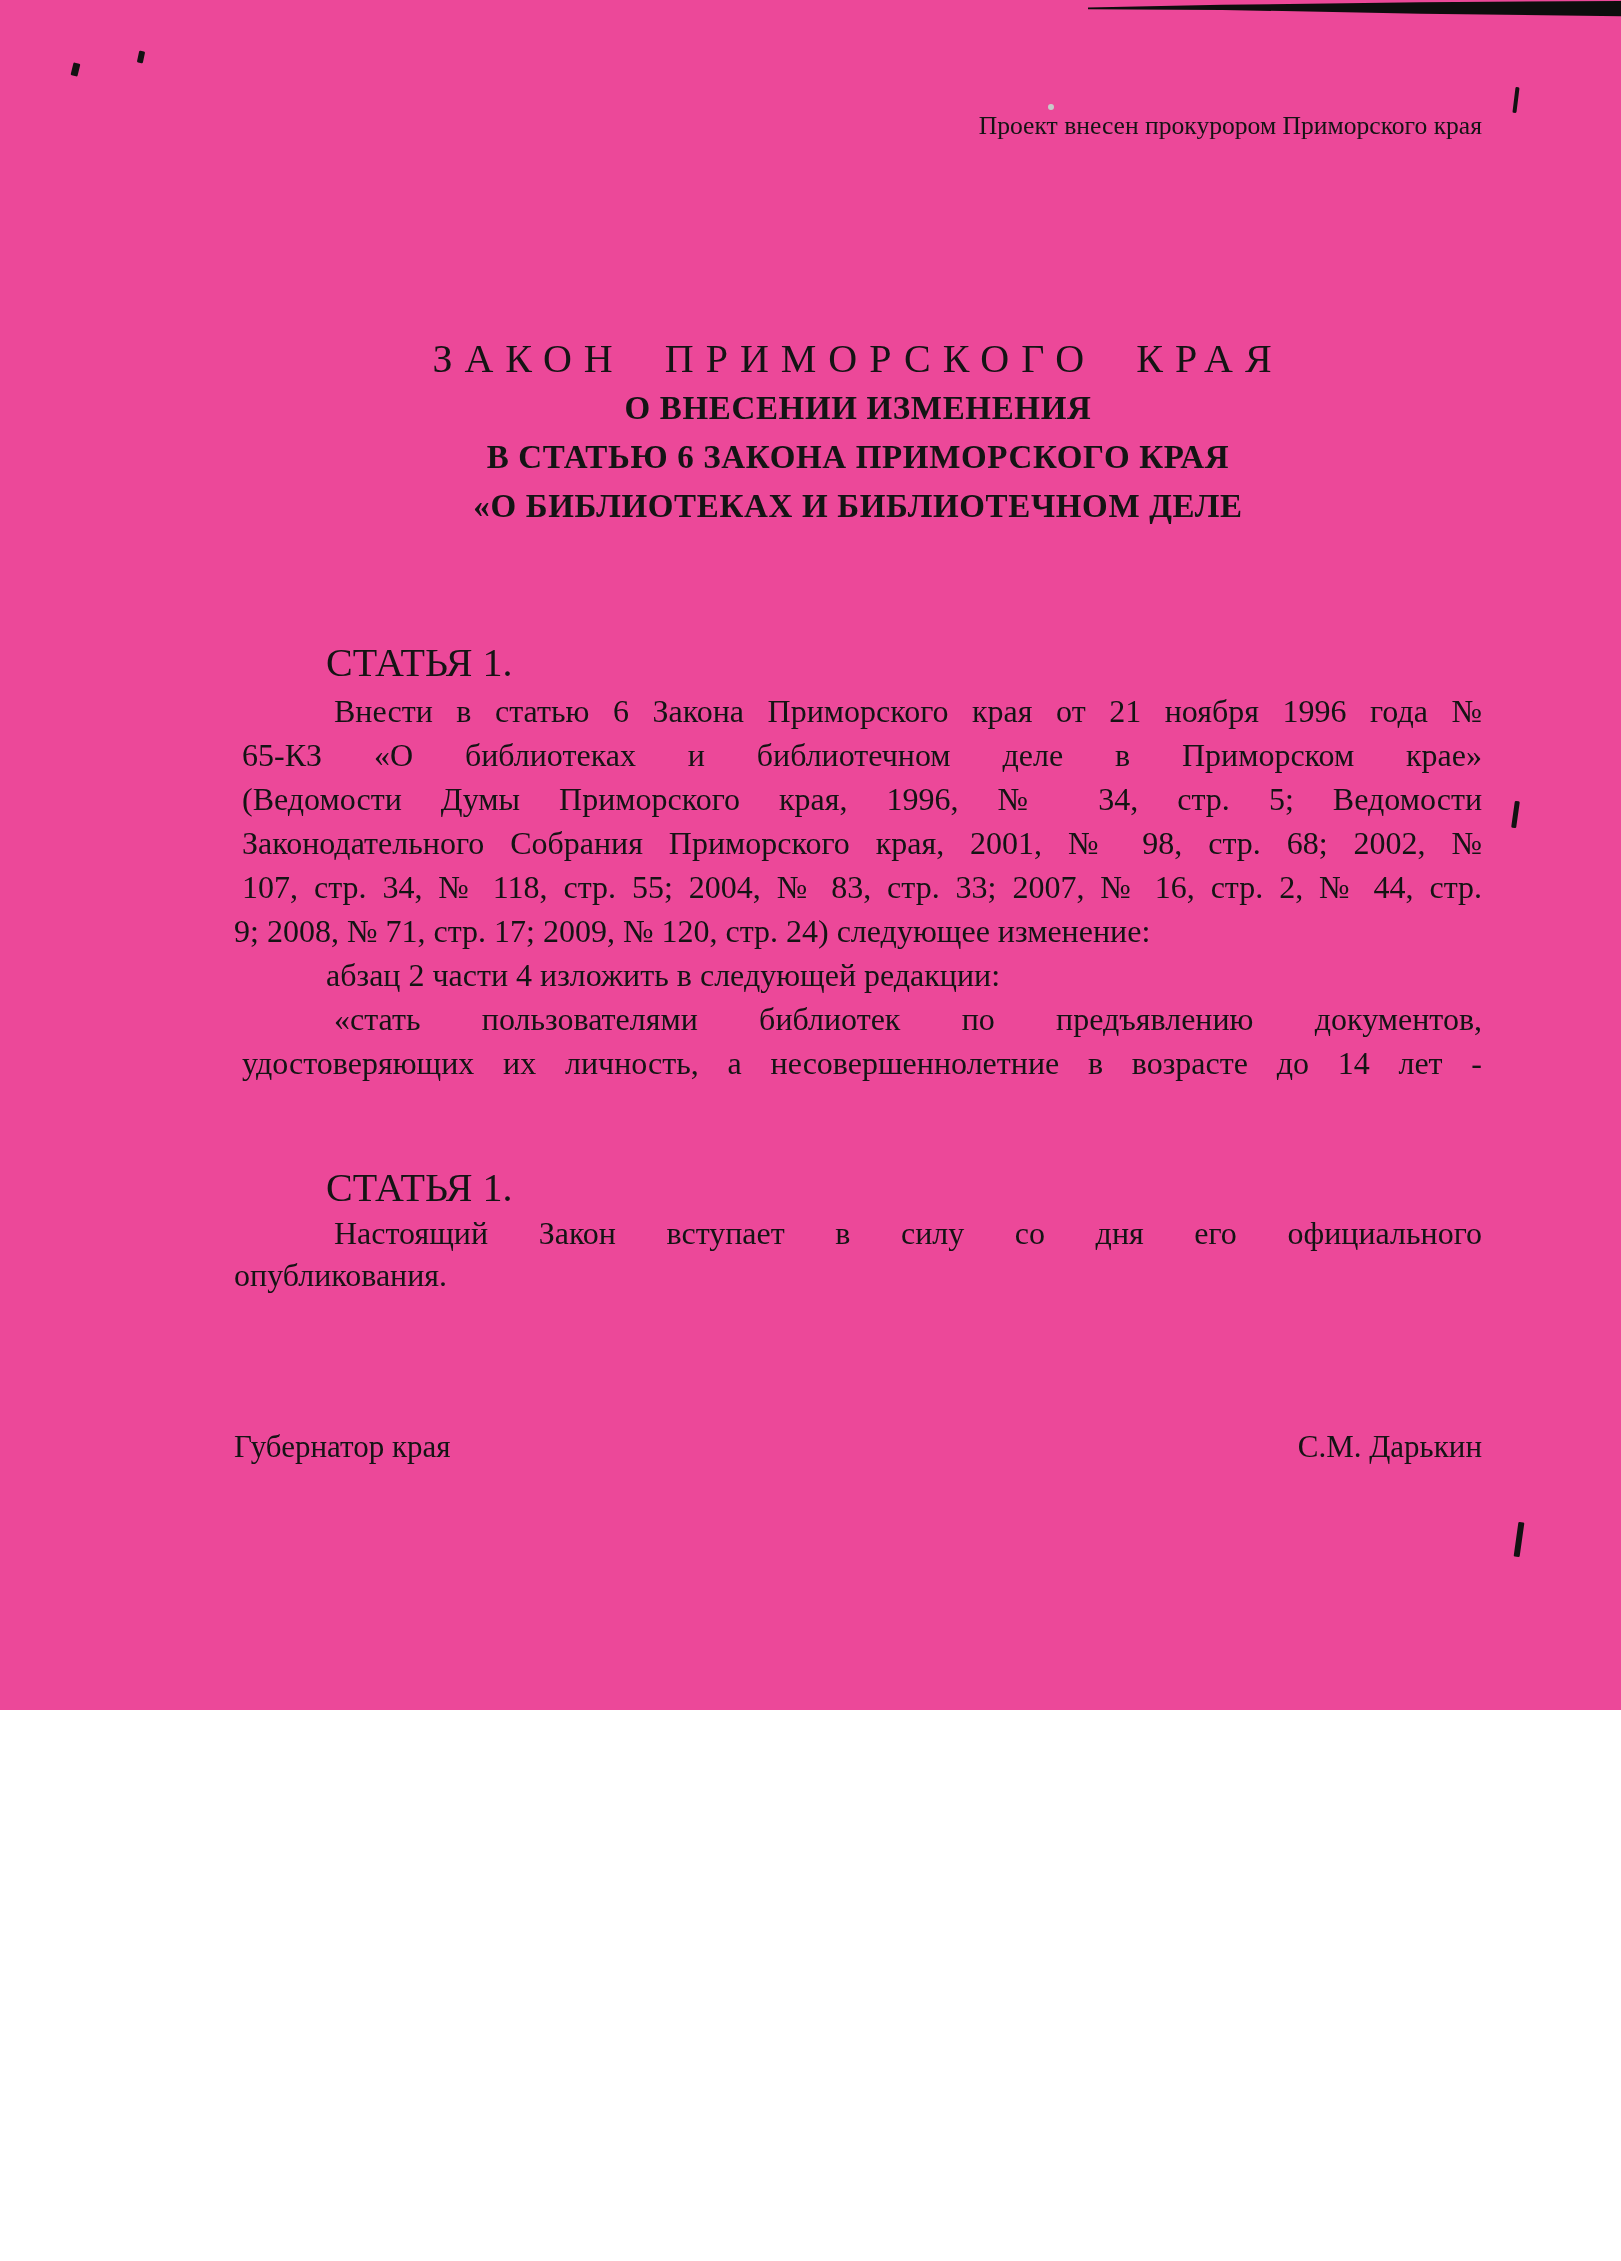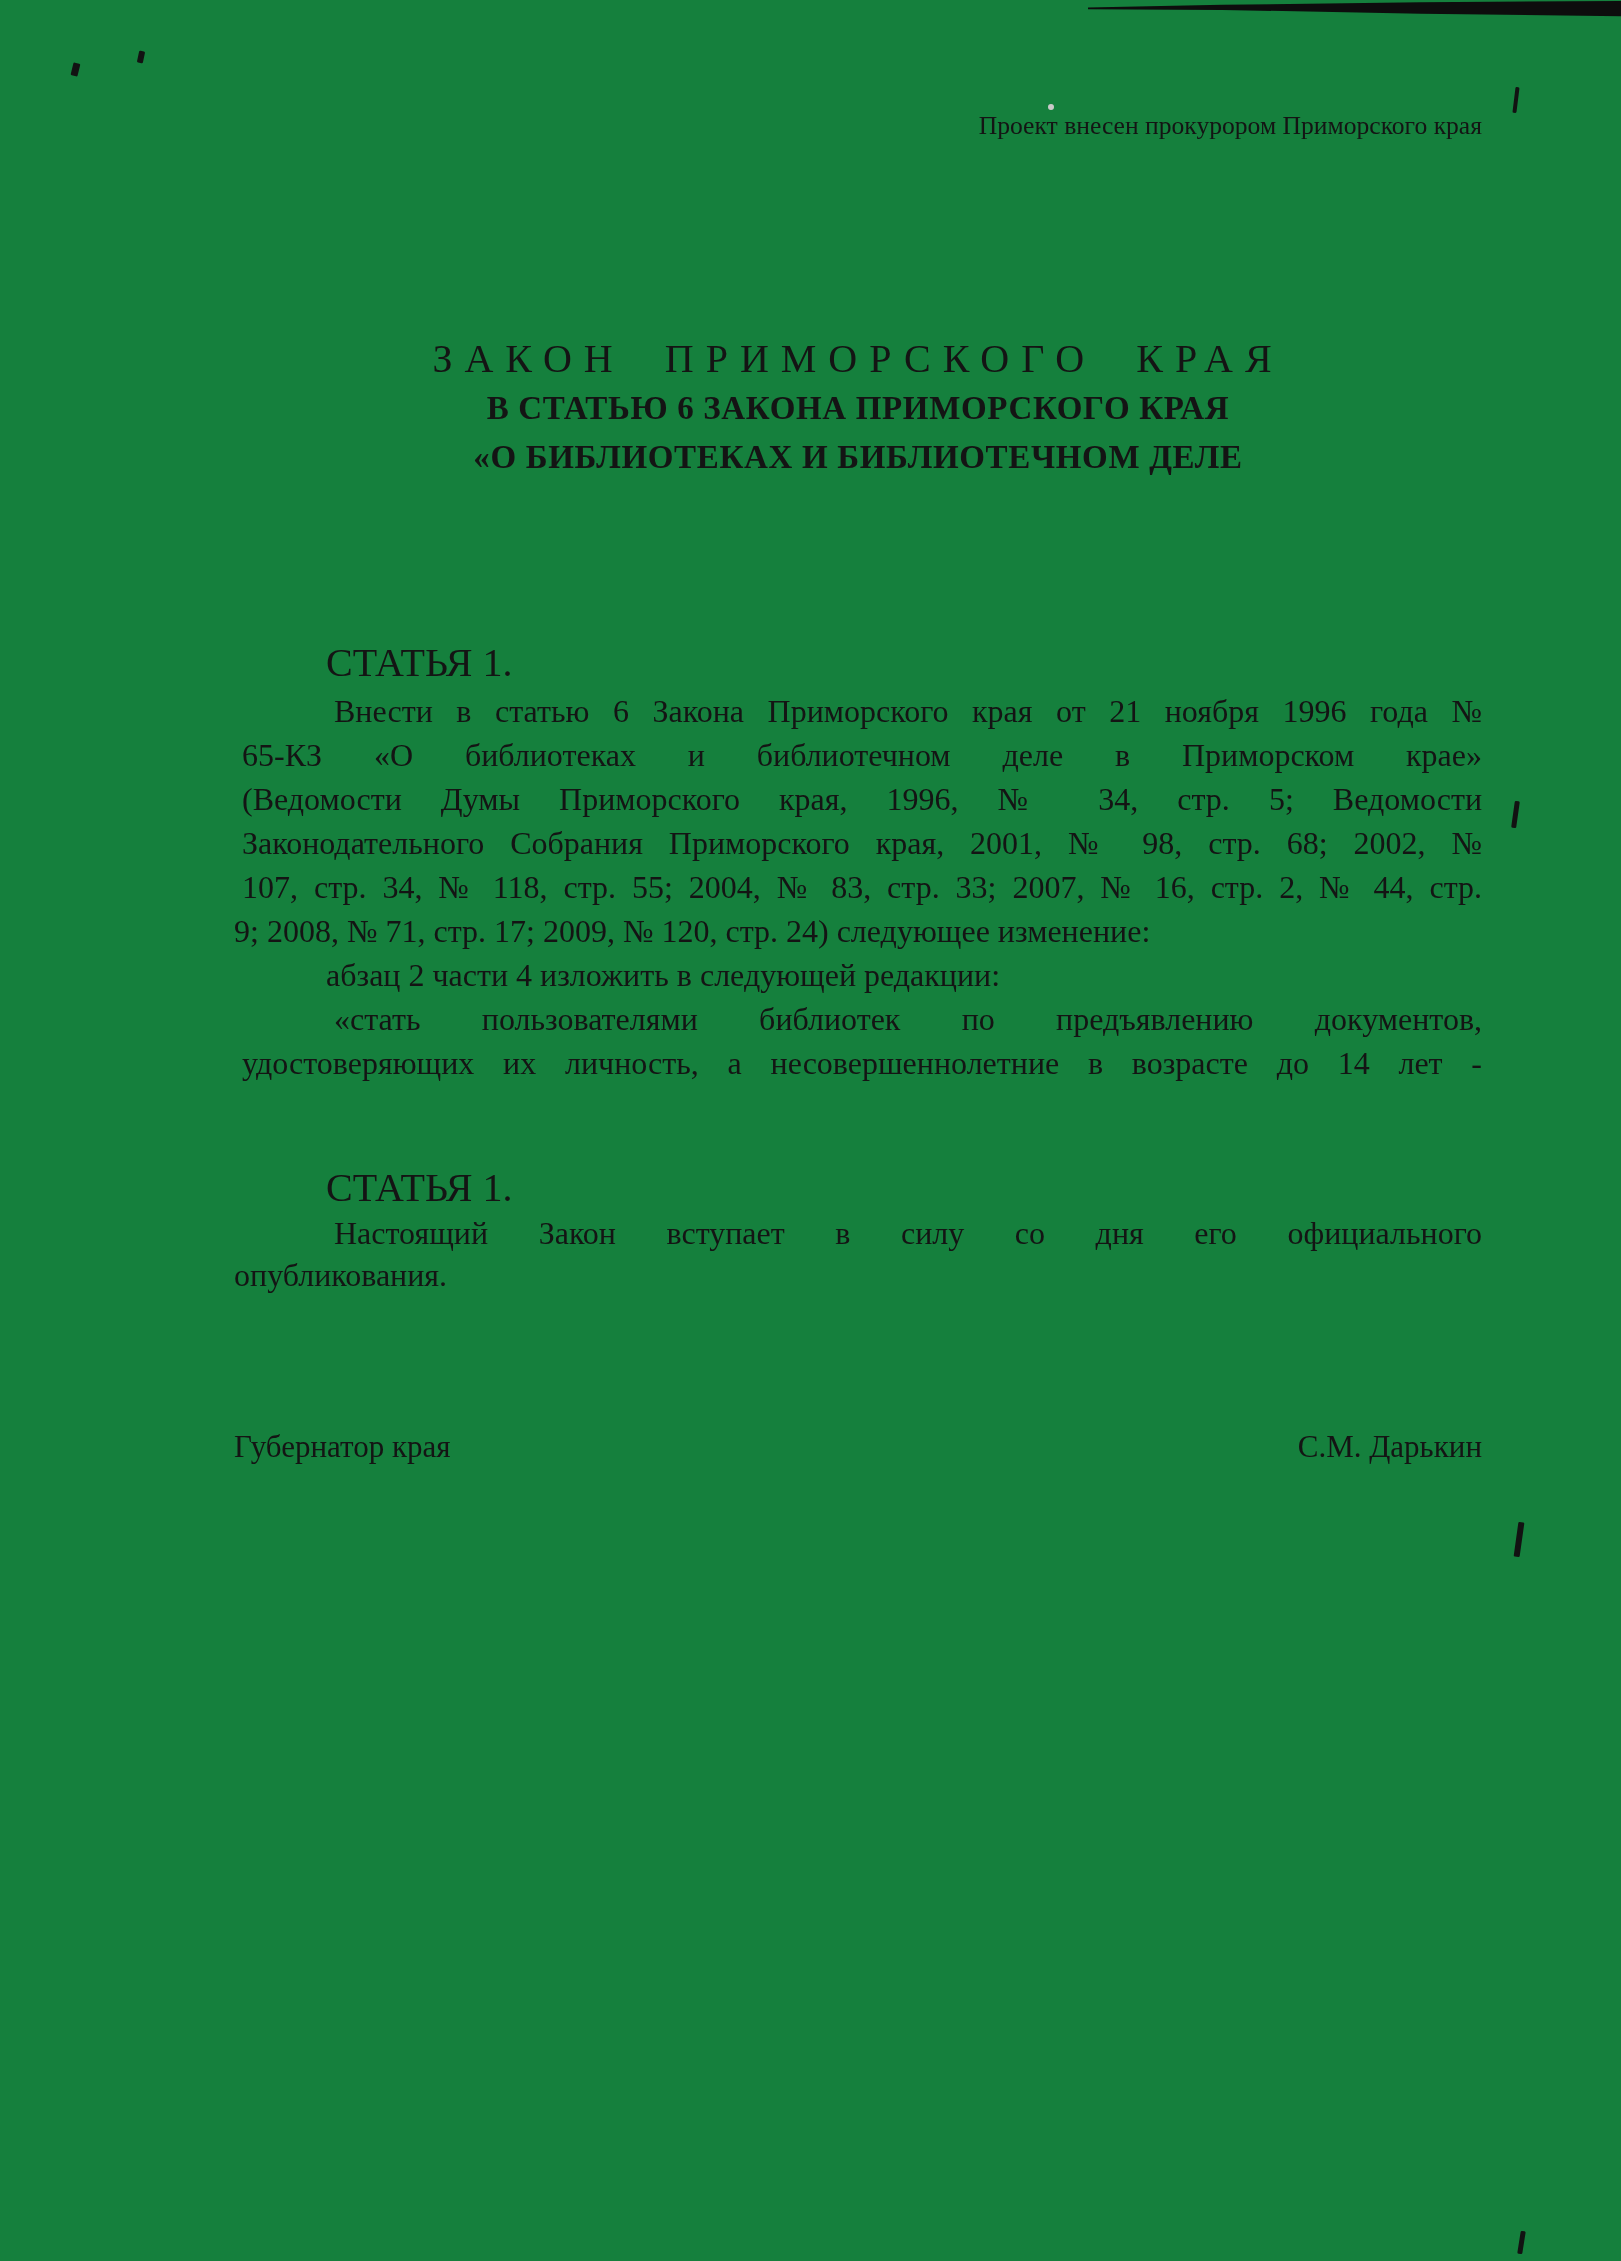--- a/index.html
+++ b/index.html
@@ -3,22 +3,22 @@
 <meta charset="utf-8">
 <style>
   html, body {
     margin: 0;
     padding: 0;
     background: #ffffff;
   }
   .page {
     position: relative;
     width: 1621px;
-    height: 2261px;
-    background: #15803d;
+    height: 1710px;
+    background: #ec4899;
     font-family: "Liberation Serif", "DejaVu Serif", serif;
     color: #141414;
     overflow: hidden;
   }
 
   
   .edge-streak {
     position: absolute;
     left: 1088px;
     top: 1.3px;
@@ -133,20 +133,21 @@
   <div class="speck" style="left:1514px; top:87px; width:3.8px; height:25.6px; transform:rotate(7deg);"></div>
   <div class="speck" style="left:1513px; top:801px; width:4.5px; height:27px; transform:rotate(8deg);"></div>
   <div class="speck" style="left:1516px; top:1522px; width:5.8px; height:35px; transform:rotate(8deg);"></div>
   <div class="speck" style="left:1519px; top:2231px; width:4.5px; height:23px; transform:rotate(9deg);"></div>
 
   <div class="header-note">Проект внесен прокурором Приморского края</div>
 
   <div class="law-title">ЗАКОН ПРИМОРСКОГО КРАЯ</div>
 
   <div class="law-subtitle">
+    <div>О ВНЕСЕНИИ ИЗМЕНЕНИЯ</div>
     <div>В СТАТЬЮ 6 ЗАКОНА ПРИМОРСКОГО КРАЯ</div>
     <div>«О БИБЛИОТЕКАХ И БИБЛИОТЕЧНОМ ДЕЛЕ</div>
   </div>
 
   <div class="article-heading h1">СТАТЬЯ 1.</div>
 
   <div class="body-block b1">
     <div class="line fill indent">Внести в статью 6 Закона Приморского края от 21 ноября 1996 года №</div>
     <div class="line fill">65-КЗ «О библиотеках и библиотечном деле в Приморском крае»</div>
     <div class="line fill">(Ведомости Думы Приморского края, 1996, № 34, стр. 5; Ведомости</div>

